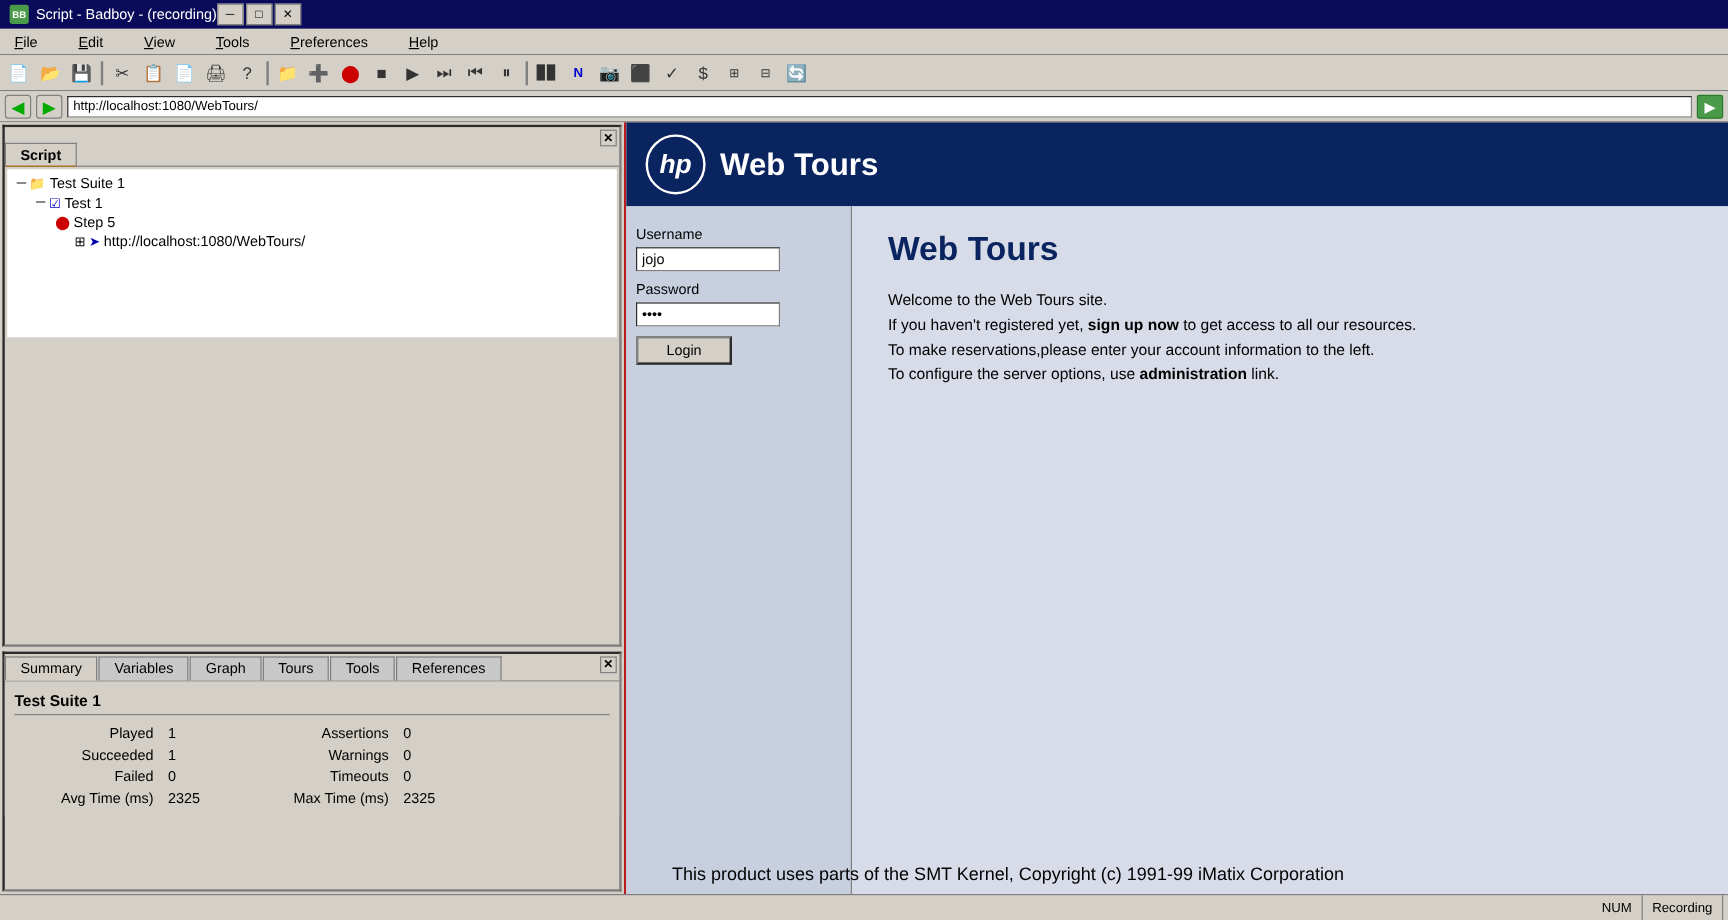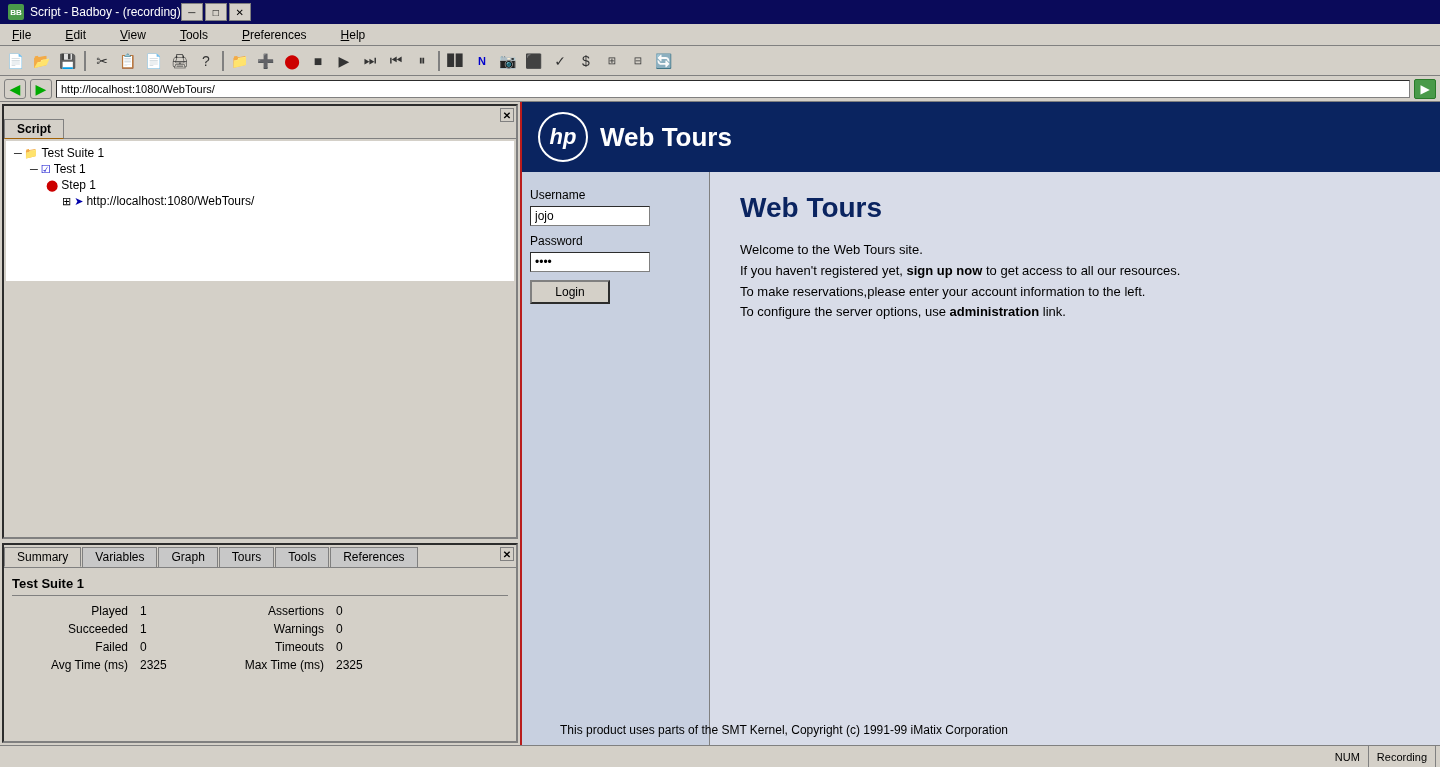--- a/index.html
+++ b/index.html
@@ -380,21 +380,21 @@
         </div>
 
         <div class="tree-item tree-indent-2">
           <span class="tree-icon">─</span>
           <span class="tree-icon check-icon">☑</span>
           <span>Test 1</span>
         </div>
 
         <div class="tree-item tree-indent-3">
           <span class="tree-icon step-icon">⬤</span>
-          <span>Step 1</span>
+          <span>Step 5</span>
         </div>
 
         <div class="tree-item tree-indent-4">
           <span class="tree-icon">⊞</span>
           <span class="tree-icon arrow-icon">➤</span>
           <span>http://localhost:1080/WebTours/</span>
         </div>
       </div>
     </div>
 
@@ -462,21 +462,21 @@
             <p>Welcome to the Web Tours site.</p>
             <p>
               <span>If you haven't registered yet, </span><span class="webtours-link">sign up now</span><span> to get access to all our resources.</span>
             </p>
             <p>To make reservations,please enter your account information to the left.</p>
             <p>
               <span>To configure the server options, use </span><span class="webtours-link">administration</span><span> link.</span>
             </p>
           </div>
           <div style="position:absolute; bottom: 30px; left: 560px;">
-            <p style="font-size:12px;">This product uses parts of the SMT Kernel, Copyright (c) 1991-99 iMatix Corporation</p>
+            <p style="font-size:15px;">This product uses parts of the SMT Kernel, Copyright (c) 1991-99 iMatix Corporation</p>
           </div>
         </div>
       </div>
     </div>
   </div>
 </div>
 
 <div class="status-bar">
   <div class="status-spacer"></div>
   <div class="status-item">NUM</div>

